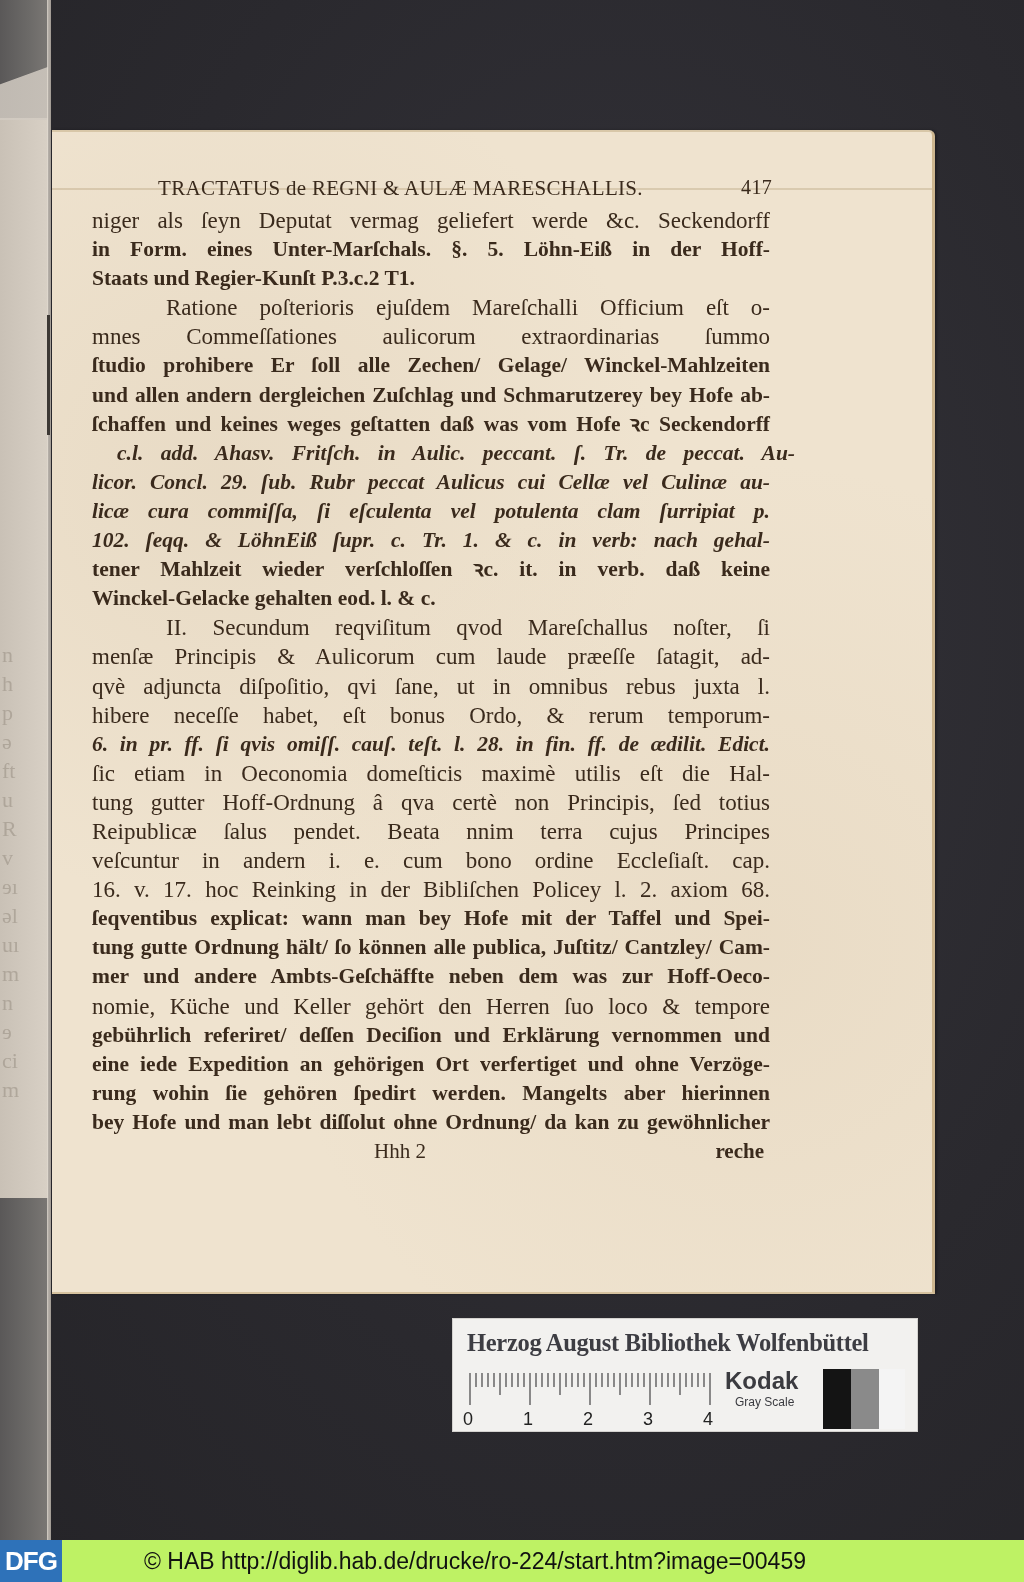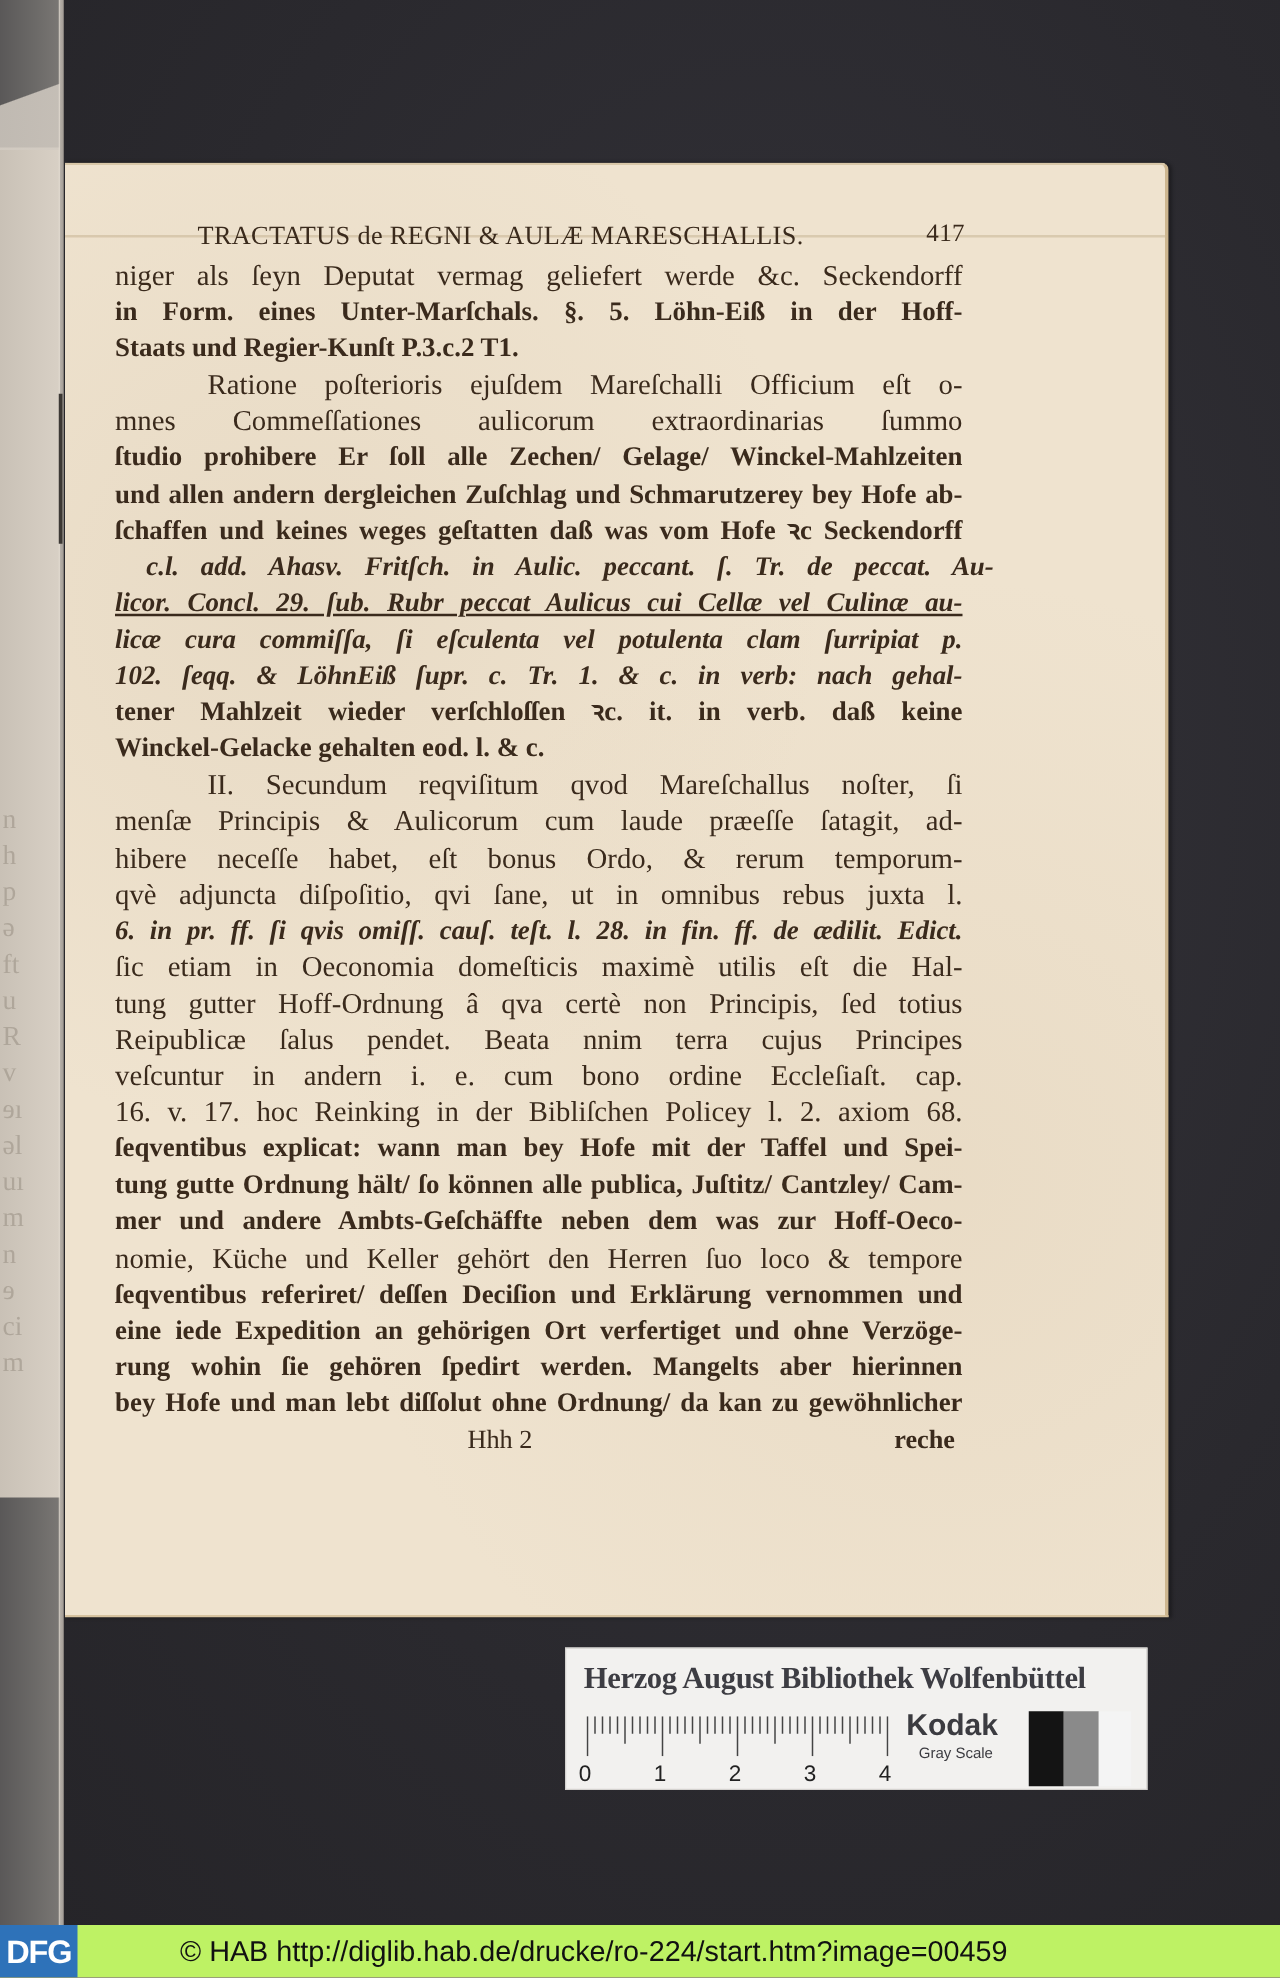--- a/index.html
+++ b/index.html
@@ -168,40 +168,40 @@
   <div id="lines">
       <div class="line roman">niger als ſeyn Deputat vermag geliefert werde &amp;c.  Seckendorff</div>
       <div class="line">in Form. eines Unter-Marſchals. §. 5. Löhn-Eiß in der Hoff-</div>
       <div class="line short">Staats und Regier-Kunſt P.3.c.2 T1.</div>
       <div class="line roman indent">Ratione poſterioris ejuſdem Mareſchalli Officium eſt o-</div>
       <div class="line roman">mnes Commeſſationes aulicorum extraordinarias ſummo</div>
       <div class="line">ſtudio prohibere Er ſoll alle Zechen/ Gelage/ Winckel-Mahlzeiten</div>
       <div class="line">und allen andern dergleichen Zuſchlag und Schmarutzerey bey Hofe ab-</div>
       <div class="line">ſchaffen und keines weges geſtatten daß was vom Hofe ꝛc Seckendorff</div>
       <div class="line" style="font-style: italic; margin-left: 25px;">c.l. add. Ahasv. Fritſch. in Aulic. peccant. ſ. Tr. de peccat. Au-</div>
-      <div class="line" style="font-style: italic; text-decoration: underline;">licor. Concl. 29. ſub. Rubr peccat Aulicus cui Cellæ vel Culinæ au-</div>
+      <div class="line" style="font-style: italic;">licor. Concl. 29. ſub. Rubr peccat Aulicus cui Cellæ vel Culinæ au-</div>
       <div class="line" style="font-style: italic;">licæ cura commiſſa, ſi eſculenta vel potulenta clam ſurripiat p.</div>
       <div class="line" style="font-style: italic;">102. ſeqq. &amp; LöhnEiß ſupr. c. Tr. 1. &amp; c. in verb: nach gehal-</div>
       <div class="line">tener Mahlzeit wieder verſchloſſen ꝛc.   it. in verb. daß keine</div>
       <div class="line short">Winckel-Gelacke gehalten eod. l. &amp; c.</div>
       <div class="line roman indent">II.  Secundum reqviſitum qvod Mareſchallus noſter, ſi</div>
       <div class="line roman">menſæ Principis &amp; Aulicorum cum laude præeſſe ſatagit, ad-</div>
+      <div class="line roman">qvè adjuncta diſpoſitio, qvi ſane, ut in omnibus rebus juxta l.</div>
       <div class="line roman">hibere neceſſe habet, eſt bonus Ordo, &amp; rerum temporum-</div>
-      <div class="line roman">qvè adjuncta diſpoſitio, qvi ſane, ut in omnibus rebus juxta l.</div>
       <div class="line" style="font-style: italic;">6. in pr. ff. ſi qvis omiſſ. cauſ. teſt. l. 28. in fin. ff. de ædilit. Edict.</div>
       <div class="line roman">ſic etiam in Oeconomia domeſticis maximè utilis eſt die Hal-</div>
       <div class="line roman">tung gutter Hoff-Ordnung â qva certè non Principis, ſed totius</div>
       <div class="line roman">Reipublicæ ſalus pendet.  Beata nnim terra cujus Principes</div>
       <div class="line roman">veſcuntur in andern i. e. cum bono ordine Eccleſiaſt. cap.</div>
       <div class="line roman">16. v. 17. hoc Reinking in der Bibliſchen Policey l. 2. axiom 68.</div>
       <div class="line">ſeqventibus explicat: wann man bey Hofe mit der Taffel und Spei-</div>
       <div class="line">tung gutte Ordnung hält/ ſo können alle publica, Juſtitz/ Cantzley/ Cam-</div>
       <div class="line">mer und andere Ambts-Geſchäffte neben dem was zur Hoff-Oeco-</div>
       <div class="line roman">nomie, Küche und Keller gehört den Herren ſuo loco &amp; tempore</div>
-      <div class="line">ſeqventibus referiret/ deſſen Deciſion und Erklärung vernommen und</div>
+      <div class="line">gebührlich referiret/ deſſen Deciſion und Erklärung vernommen und</div>
       <div class="line">eine iede Expedition an gehörigen Ort verfertiget und ohne Verzöge-</div>
       <div class="line">rung wohin ſie gehören ſpedirt werden.    Mangelts aber hierinnen</div>
       <div class="line">bey Hofe und man lebt diſſolut ohne Ordnung/ da kan zu gewöhnlicher</div>
     </div>
   <div class="footer-row">
     <span class="sig">Hhh 2</span>
     <span class="catch">reche</span>
   </div>
 </div>
 

